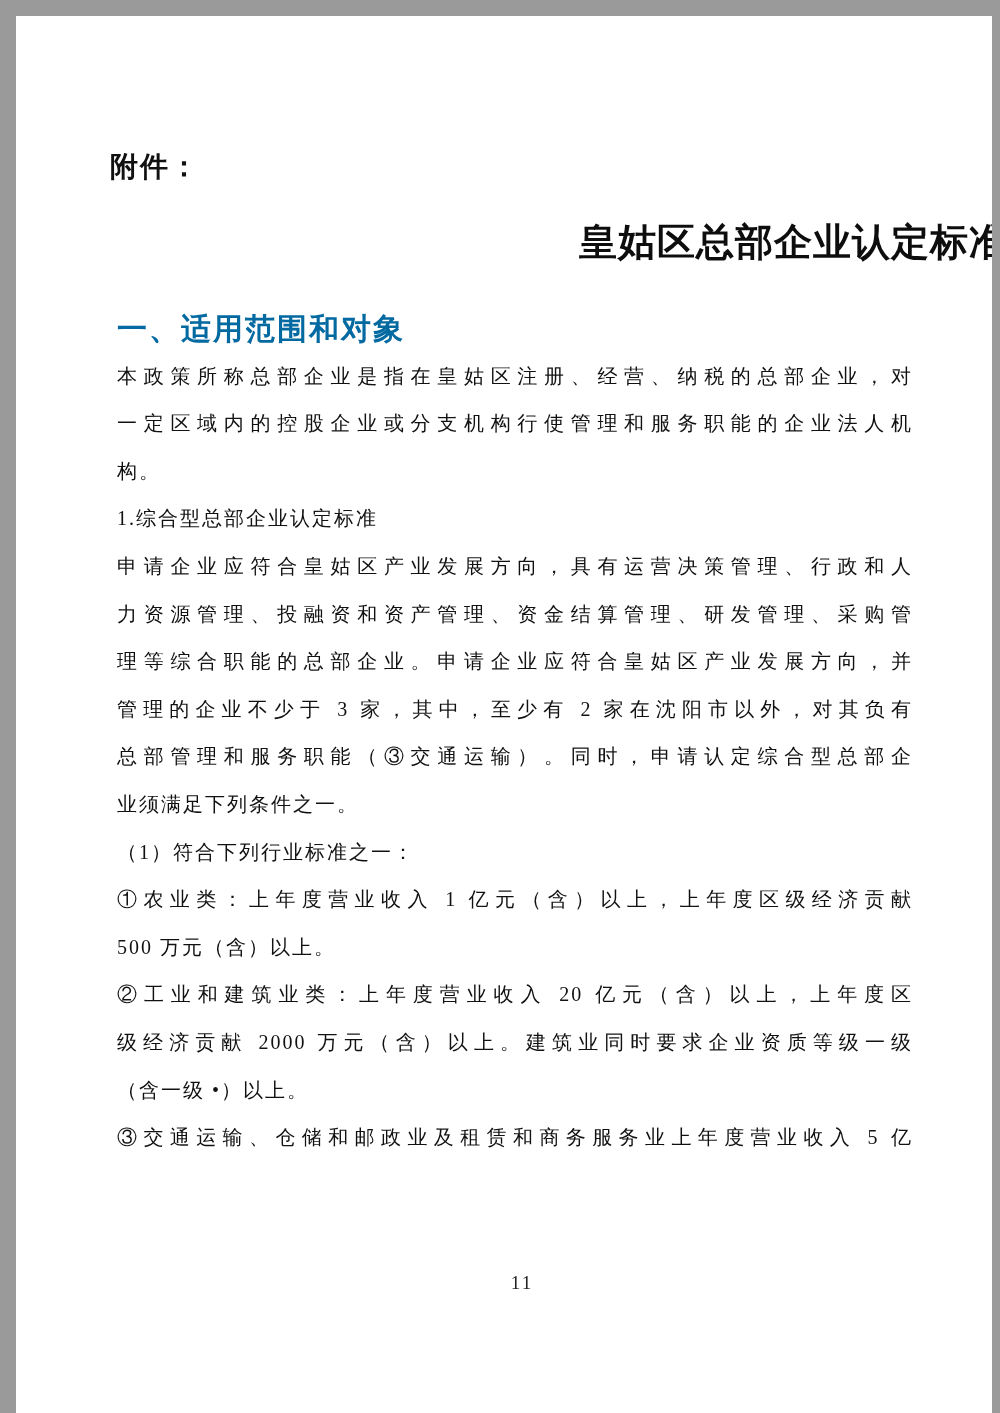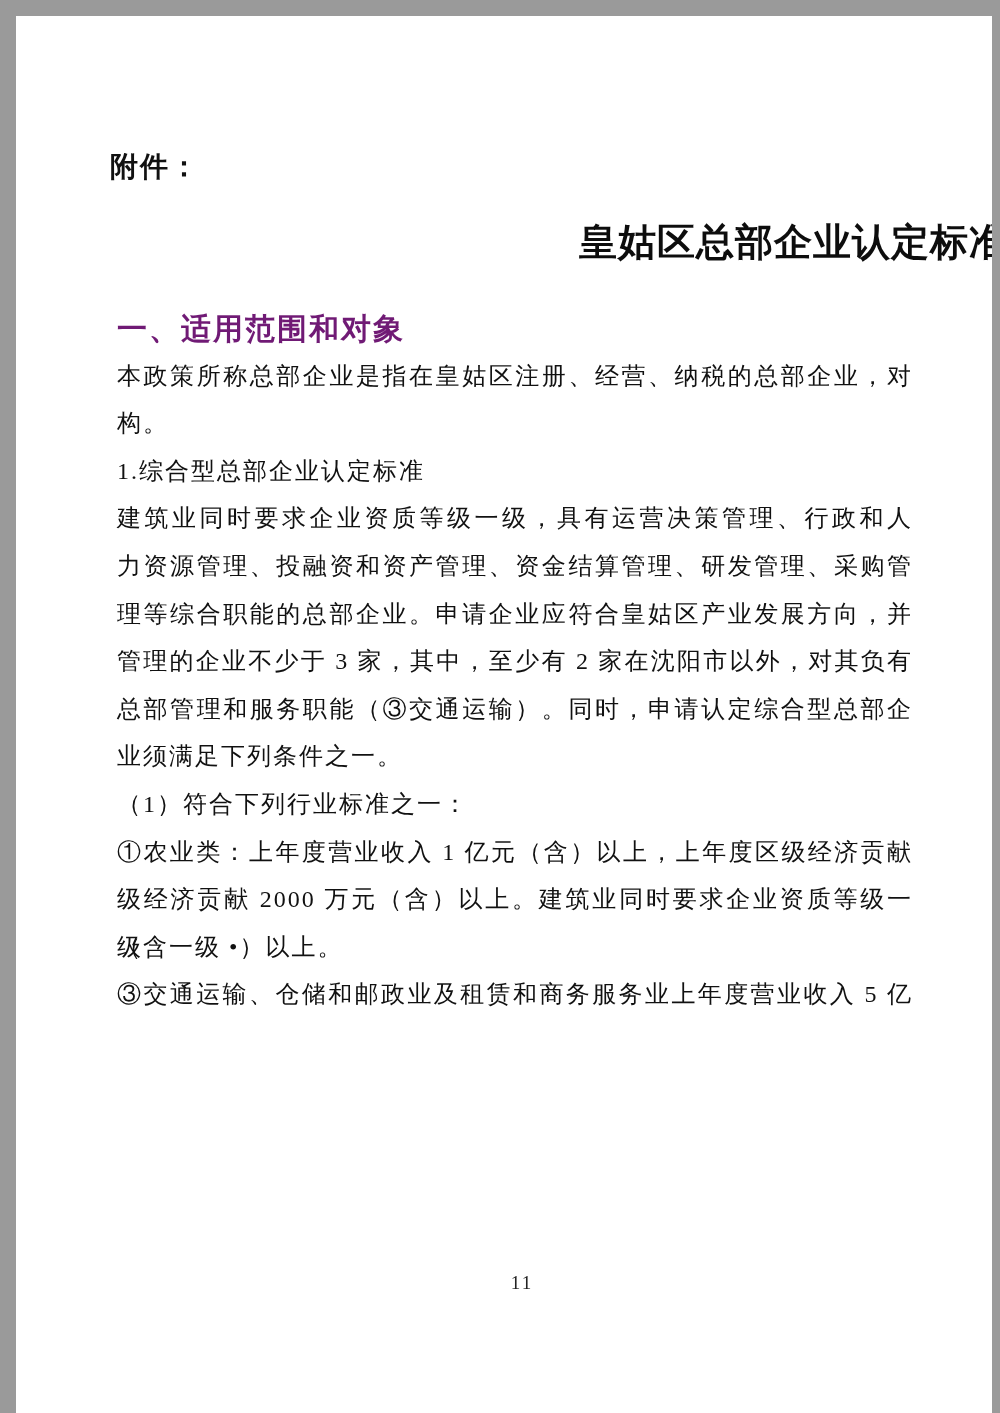--- a/index.html
+++ b/index.html
@@ -37,37 +37,37 @@
   }
   .flow {
     position: absolute;
     top: 273px;
     left: 85px;
     right: 87px;
   }
   .line {
     height: 47.6px;
     line-height: 47.6px;
-    font-size: 24px;
+    font-size: 20px;
     letter-spacing: 2px;
     white-space: nowrap;
     color: #111111;
   }
   .line.j {
     white-space: normal;
     text-align: justify;
     text-align-last: justify;
     text-justify: inter-character;
   }
   .line.heading {
     font-family: "Liberation Sans", "DejaVu Sans", sans-serif;
     font-weight: bold;
     font-size: 30px;
     letter-spacing: 2px;
-    color: #701a75;
+    color: #0369a1;
   }
   .page-number {
     position: absolute;
     top: 1248px;
     left: 6px;
     width: 100%;
     text-align: center;
     font-size: 19px;
     letter-spacing: 2px;
     color: #222222;
@@ -78,30 +78,33 @@
 
 <div class="page">
 
   <div class="attachment-label">附件：</div>
 
   <div class="doc-title">皇姑区总部企业认定标准</div>
 
   <div class="flow">
     <div class="line heading">一、适用范围和对象</div>
     <div class="line j">本政策所称总部企业是指在皇姑区注册、经营、纳税的总部企业，对</div>
+    <div class="line j">一定区域内的控股企业或分支机构行使管理和服务职能的企业法人机</div>
     <div class="line">构。</div>
     <div class="line">1.综合型总部企业认定标准</div>
-    <div class="line j">建筑业同时要求企业资质等级一级，具有运营决策管理、行政和人</div>
+    <div class="line j">申请企业应符合皇姑区产业发展方向，具有运营决策管理、行政和人</div>
     <div class="line j">力资源管理、投融资和资产管理、资金结算管理、研发管理、采购管</div>
     <div class="line j">理等综合职能的总部企业。申请企业应符合皇姑区产业发展方向，并</div>
     <div class="line j">管理的企业不少于 3 家，其中，至少有 2 家在沈阳市以外，对其负有</div>
     <div class="line j">总部管理和服务职能（③交通运输）。同时，申请认定综合型总部企</div>
     <div class="line">业须满足下列条件之一。</div>
     <div class="line">（1）符合下列行业标准之一：</div>
     <div class="line j">①农业类：上年度营业收入 1 亿元（含）以上，上年度区级经济贡献</div>
+    <div class="line">500 万元（含）以上。</div>
+    <div class="line j">②工业和建筑业类：上年度营业收入 20 亿元（含）以上，上年度区</div>
     <div class="line j">级经济贡献 2000 万元（含）以上。建筑业同时要求企业资质等级一级</div>
     <div class="line">（含一级 •）以上。</div>
     <div class="line j">③交通运输、仓储和邮政业及租赁和商务服务业上年度营业收入 5 亿</div>
   </div>
 
   <div class="page-number">11</div>
 
 </div>
 
 </body></html>

